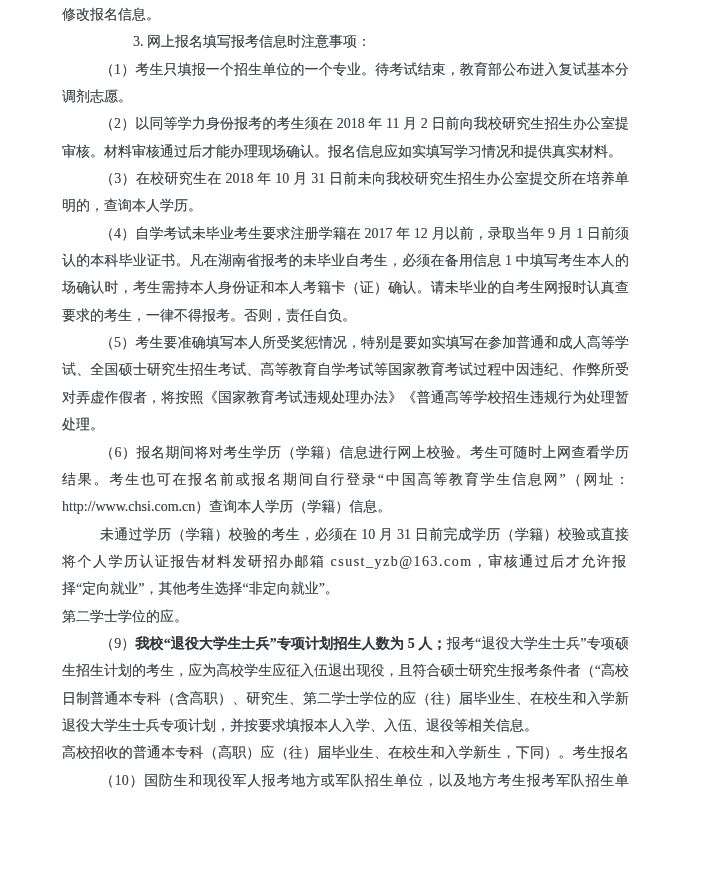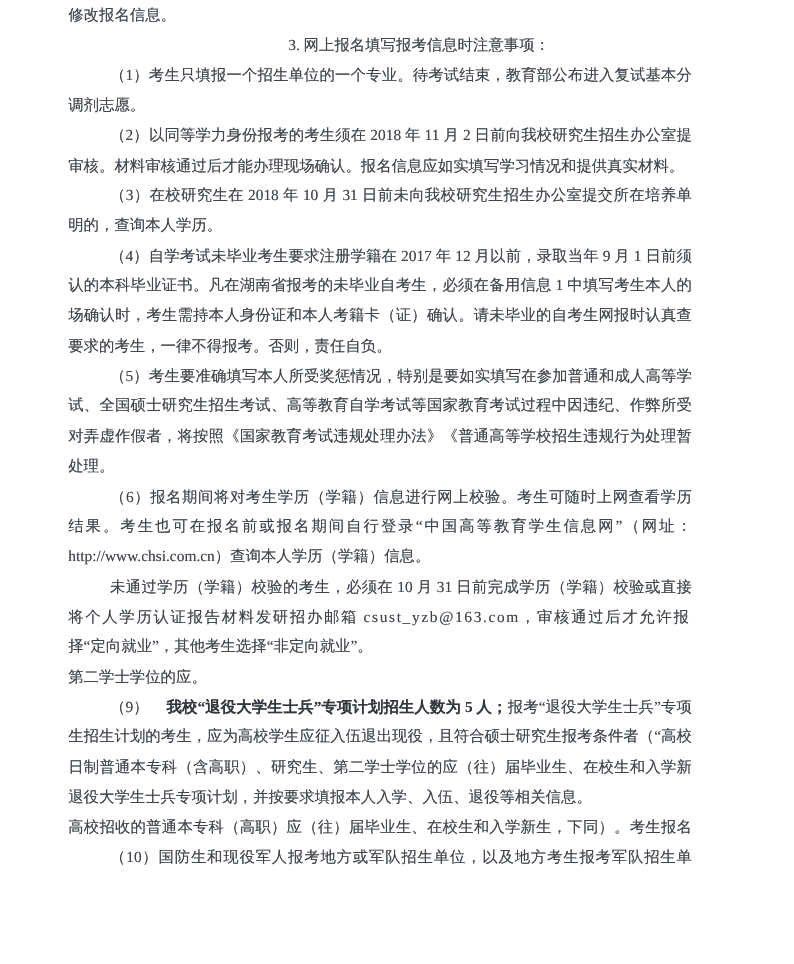--- a/index.html
+++ b/index.html
@@ -29,29 +29,27 @@
   }
   .fill {
     text-align: justify;
     text-align-last: justify;
   }
   .indent {
     text-indent: 38px;
   }
   .indent-lg {
     text-indent: 71px;
-    text-align: center;
   }
   .spread {
     letter-spacing: 1.5px;
   }
   .bold {
     font-weight: bold;
     color: var(--bold-color, #33373c);
-    margin-left: 16px;
   }
 </style>
 </head>
 <body>
 
 <div class="doc">
   <div class="line">修改报名信息。</div>
   <div class="line indent-lg">3. 网上报名填写报考信息时注意事项：</div>
   <div class="line indent fill">（1）考生只填报一个招生单位的一个专业。待考试结束，教育部公布进入复试基本分数要求后，</div>
   <div class="line">调剂志愿。</div>

